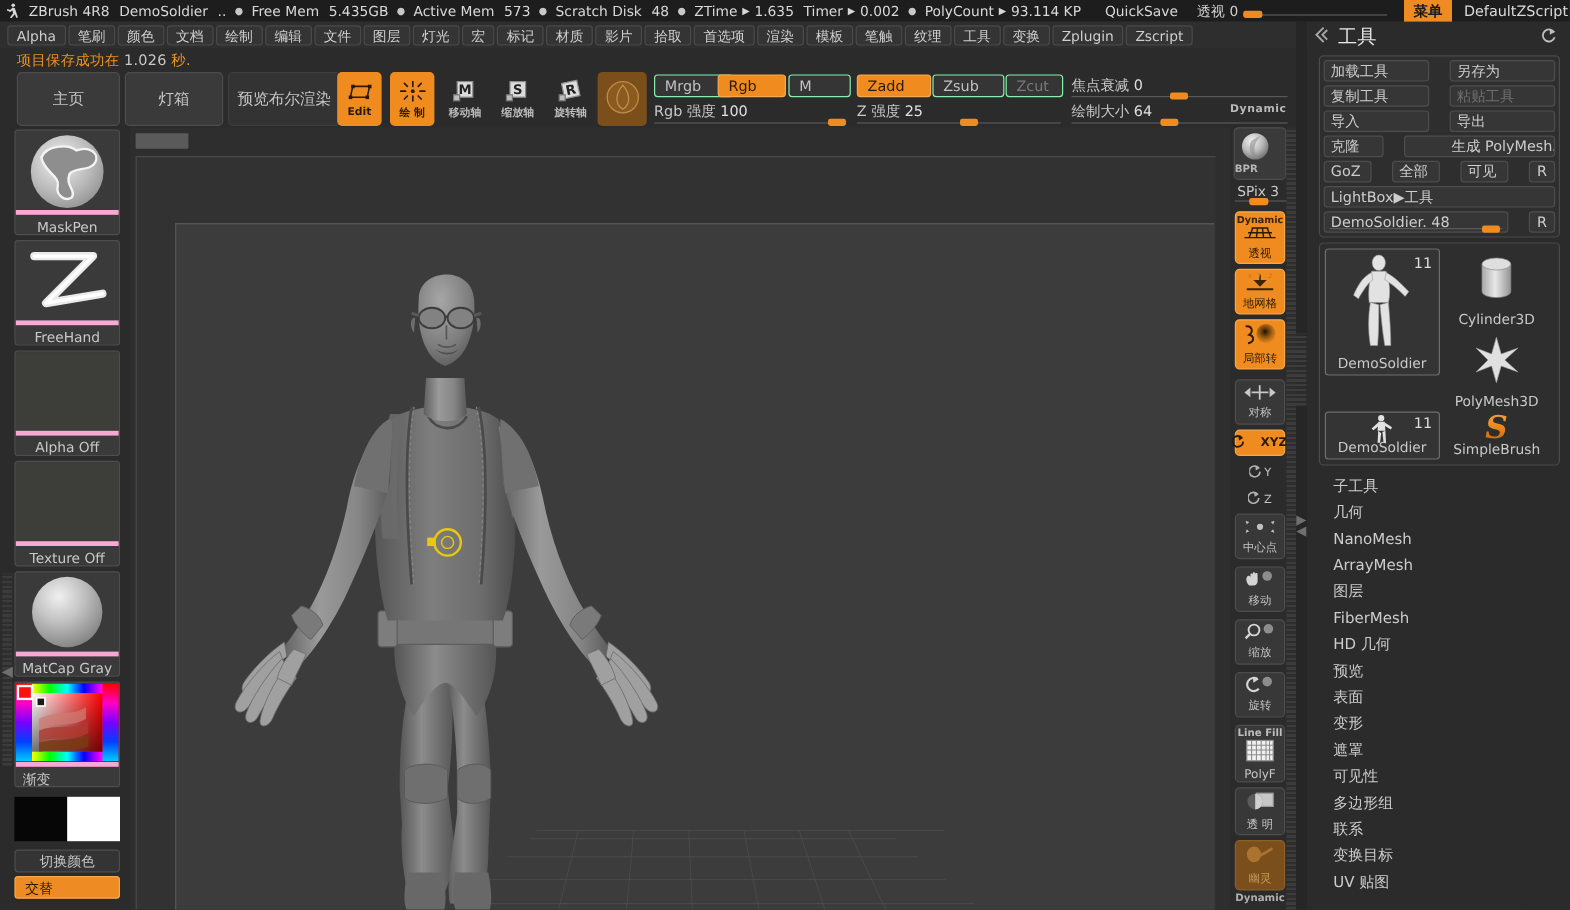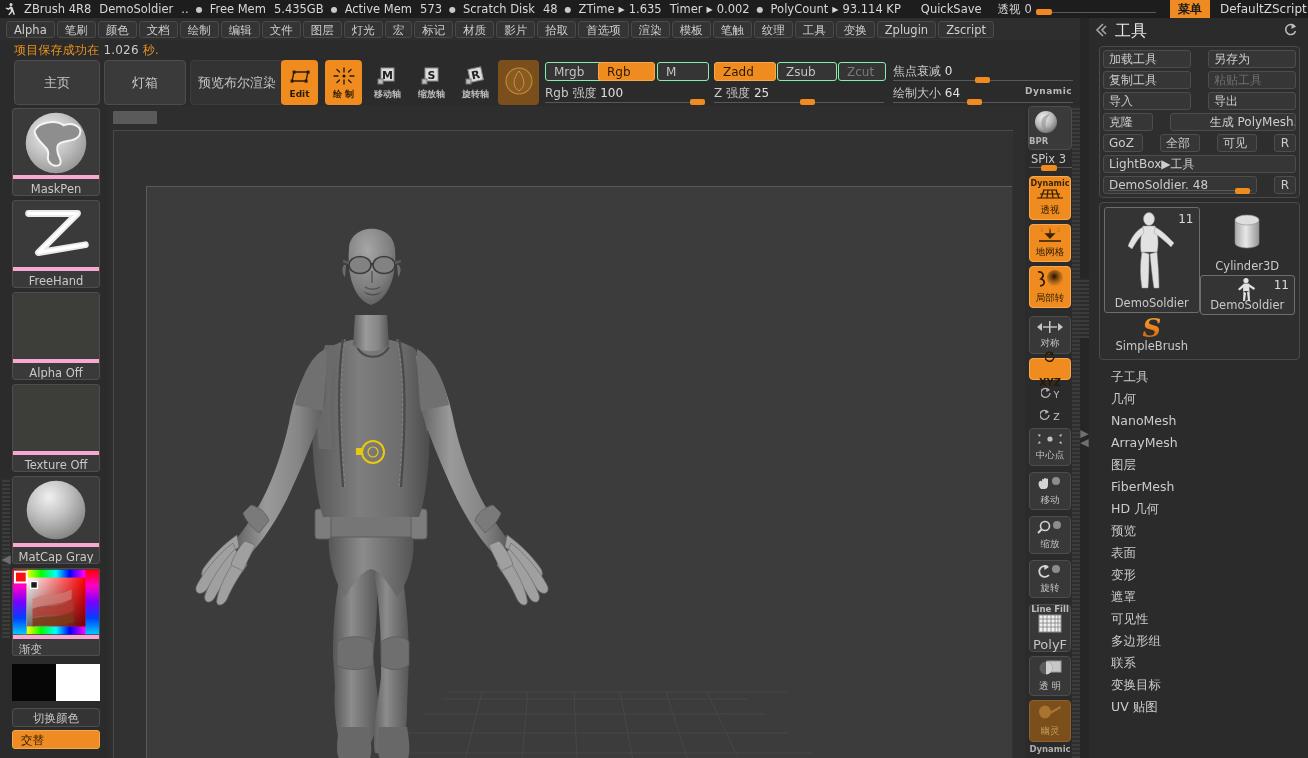--- a/index.html
+++ b/index.html
@@ -704,21 +704,21 @@
               <path d="M2 7 L7 3 L7 11 Z"></path>
               <path d="M28 7 L23 3 L23 11 Z"></path>
               <rect x="14" y="1" width="1.5" height="12"></rect>
               <path d="M8 6.3 H22 V7.7 H8 Z"></path>
             </g>
           </svg>
       </span>
       <span class="rs-lbl">对称</span>
     </div>
 
-    <div class="rs-btn rs-on" style="top:252px;height:22px;flex-direction:column;gap:12px;">
+    <div class="rs-btn rs-on" style="top:252px;height:22px;flex-direction:row;gap:12px;">
       <span>
         <svg width="11" height="12" viewBox="0 0 11 12">
             <path d="M8 3 A4.5 4.5 0 1 0 9 6" fill="none" stroke="#2a1a04" stroke-width="1.5"></path>
             <path d="M5 1 L9 3 L5.5 5 Z" fill="#2a1a04"></path>
           </svg>
       </span>
       <span style="font-size:10px;font-weight:bold;">XYZ</span>
     </div>
 
     <div class="rs-plain" style="top:278px;height:20px;flex-direction:row;gap:2px;">
@@ -793,21 +793,21 @@
     <div class="rs-btn" style="top:498px;height:48px;">
       <span style="font-size:8.5px;font-weight:bold;color:#bdbdbd;">Line Fill</span>
       <span>
         <svg width="26" height="20" viewBox="0 0 26 20">
             <rect x="2" y="1" width="22" height="17" fill="#f0f0f0" stroke="#8d8d8d"></rect>
         <g stroke="#8a8a8a" stroke-width="0.9">
               <path d="M2 5 H24 M2 9 H24 M2 13 H24 M6 1 V18 M10 1 V18 M14 1 V18 M18 1 V18 M21 1 V18"></path>
             </g>
           </svg>
       </span>
-      <span class="rs-lbl" style="font-size:13px;">PolyF</span>
+      <span class="rs-lbl" style="font-size:10px;">PolyF</span>
     </div>
 
     <div class="rs-btn" style="top:550px;height:40px;">
       <span>
         <svg width="28" height="18" viewBox="0 0 28 18">
             <rect x="11" y="2" width="14" height="11" fill="#c7c7c7" stroke="#9a9a9a"></rect>
             <circle cx="10" cy="9" r="6.5" fill="#5b5b5b"></circle>
             <path d="M10 2.5 A6.5 6.5 0 0 1 10 15.5 Z" fill="#cfcfcf"></path>
           </svg>
       </span>
@@ -927,20 +927,28 @@
                 <stop offset="45%" stop-color="#e8e8e8"></stop>
                 <stop offset="100%" stop-color="#949494"></stop>
               </linearGradient>
             </defs>
           <path d="M10 11 L10 34 A12 5 0 0 0 34 34 L34 11 Z" fill="url(#cylG)" stroke="#8c8c8c" stroke-width="0.6"></path>
           <ellipse cx="22" cy="11" rx="12" ry="5" fill="#dedede" stroke="#8c8c8c" stroke-width="0.6"></ellipse>
         </svg>
         <span class="tname">Cylinder3D</span>
       </div>
 
+      <div class="tool-cell">
+        <svg width="44" height="46" viewBox="0 0 44 46">
+          <g fill="#e0e0e0" stroke="#9c9c9c" stroke-width="0.5">
+            <path d="M22 4 L26 18 L40 13 L29 23 L40 33 L26 28 L22 42 L18 28 L5 33 L15 23 L5 13 L18 18 Z"></path>
+          </g>
+        </svg>
+        <span class="tname">PolyMesh3D</span>
+      </div>
 
       <div class="tool-cell sel small" style="height:40px;">
         <span class="cnt" style="top:2px;">11</span>
         <svg width="22" height="26" viewBox="0 0 22 26" style="top:1px;">
           <g fill="#e2e2e2">
             <circle cx="10" cy="3.5" r="2.6"></circle>
             <path d="M7.5 6.5 L13 6.5 L13.5 14 L7 14 Z"></path>
             <path d="M7.5 7 L2 12 L3.5 13.5 L8.5 9.5 Z"></path>
             <path d="M13 7 L19 11 L18 13 L12.5 9.5 Z"></path>
             <path d="M7.5 14 L7 24 L9 24 L10 16 Z"></path>

